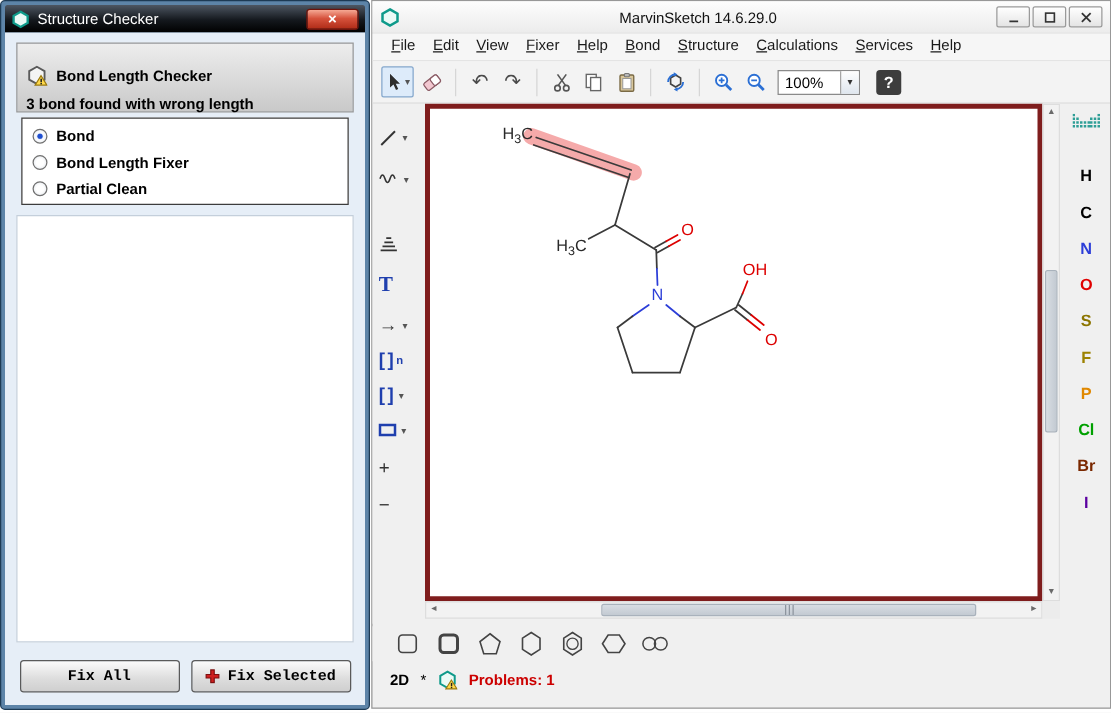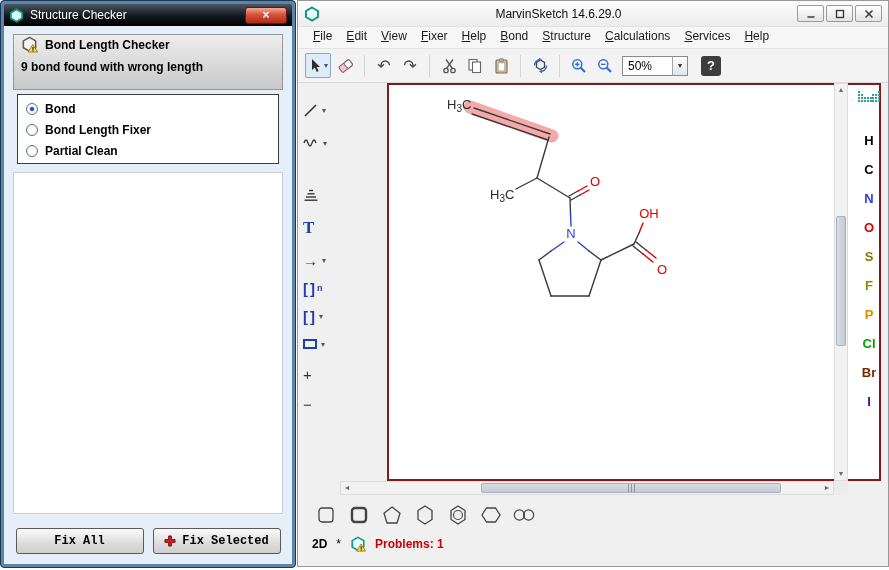--- a/index.html
+++ b/index.html
@@ -13,21 +13,21 @@
                  background:#5d84a8; border:1px solid #1d3a54; border-radius:4px; }
   .checker-titlebar { position:absolute; left:3px; top:3px; right:3px; height:22px;
                       background:linear-gradient(#4d5662,#14181d 55%,#000);
                       border-radius:2px 2px 0 0; display:flex; align-items:center; gap:6px; padding:0 5px; }
   .checker-title { color:#fff; font-size:12px; flex:1; }
   .checker-close { width:42px; height:17px; border:1px solid #6d140c; border-radius:3px;
                    background:linear-gradient(#f5a894,#d6523c 45%,#b02c18);
                    color:#fff; font-size:12px; font-weight:bold; line-height:15px; text-align:center; }
   .checker-body { position:absolute; left:3px; top:25px; right:3px; bottom:3px; background:#e6eef7; }
   .checker-header { position:absolute; left:9px; top:8px; right:9px; height:56px;
-                    border:1px solid #979797; background:linear-gradient(#ededed,#c9c9c9); padding:1px 7px; }
+                    border:1px solid #979797; background:linear-gradient(#ededed,#c9c9c9); padding:17px 7px; }
   .checker-header-row { display:flex; align-items:center; gap:7px; font-weight:bold; font-size:12px; }
   .checker-msg { font-weight:bold; font-size:12px; margin-top:7px; }
   .options-box { position:absolute; left:13px; top:68px; right:13px; height:70px;
                  background:#fff; border:1px solid #3c3c3c; padding:3px 8px; }
   .opt-row { display:flex; align-items:center; gap:7px; height:21px; font-size:12px; font-weight:bold; }
   .radio { width:12px; height:12px; border-radius:50%; border:1px solid #707070;
            background:radial-gradient(#fff 40%,#dfe4ea); position:relative; flex:0 0 auto; }
   .radio.sel::after { content:""; position:absolute; left:3px; top:3px; width:4px; height:4px;
                       border-radius:50%; background:#1f4fd0; box-shadow:0 0 1px #1f4fd0; }
   .result-list { position:absolute; left:9px; top:146px; right:9px; bottom:50px;
@@ -72,21 +72,21 @@
 
   .workarea { position:absolute; left:0; top:82px; right:0; height:416px; background:#f0f0f0; }
   .tool-col-left { position:absolute; left:0; top:0; width:42px; height:100%; }
   .ltool { position:absolute; left:5px; width:34px; height:18px; display:flex; align-items:center; gap:2px; }
   .lt-glyph { font-size:15px; color:#333; line-height:1; }
   .lt-blue { color:#1f3fae; font-weight:bold; }
   .lt-sub { font-size:9px; vertical-align:sub; }
   .rect-tool { width:14px; height:10px; border:2px solid #1f3fae; }
 
   .canvas { position:absolute; left:42px; top:0; width:494px; height:398px; background:#fff;
-            border:2px solid #7f1d1d;margin-left:47px; }
+            border:4px solid #7f1d1d; }
   .bond { stroke:#3a3a3a; stroke-width:1.4; stroke-linecap:round; }
   .bond-b { stroke:#2c3ed8; stroke-width:1.4; stroke-linecap:round; }
   .bond-r { stroke:#dd0000; stroke-width:1.4; stroke-linecap:round; }
   .hl { stroke:#f49c9c; stroke-width:13; stroke-linecap:round; opacity:.85; }
   .atxt { font-family:"Liberation Sans",sans-serif; font-size:13px; fill:#2a2a2a; }
   .atxt-b { fill:#2c3ed8; } .atxt-r { fill:#dd0000; }
   .sub { font-size:10px; }
 
   .vscroll { position:absolute; left:536px; top:0; width:14px; height:398px; background:#f2f2f2; border:1px solid #ddd; }
   .vthumb { position:absolute; left:1px; top:132px; width:10px; height:130px;
@@ -131,21 +131,21 @@
           <span>
             <svg width="17" height="17" viewBox="0 0 18 18">
               <polygon points="9,1.5 15.5,5.2 15.5,12.4 9,16 2.5,12.4 2.5,5.2" fill="#f4f4f4" stroke="#5a5a5a" stroke-width="1.6"></polygon>
               <polygon points="12.5,9 17.5,17 7.5,17" fill="#ffd94a" stroke="#9a7a10" stroke-width="1"></polygon>
               <rect x="12" y="11.6" width="1.3" height="3" fill="#222"></rect>
               <rect x="12" y="15.2" width="1.3" height="1.2" fill="#222"></rect>
             </svg>
           </span>
           <span>Bond Length Checker</span>
         </div>
-        <div class="checker-msg">9 bond found with wrong length</div>
+        <div class="checker-msg">3 bond found with wrong length</div>
       </div>
       <div class="options-box">
         <div class="opt-row">
           <span class="radio sel"></span>
           <span>Bond</span>
         </div>
         <div class="opt-row">
           <span class="radio"></span>
           <span>Bond Length Fixer</span>
         </div>
@@ -277,21 +277,21 @@
           </svg>
       </span>
       <span class="tb-btn">
         <svg width="16" height="16" viewBox="0 0 16 16">
             <circle cx="6.3" cy="6.3" r="4.5" fill="#fff" stroke="#2b6fd4" stroke-width="1.5"></circle>
             <line x1="9.8" y1="9.8" x2="14" y2="14" stroke="#2b6fd4" stroke-width="2.2"></line>
             <line x1="4" y1="6.3" x2="8.6" y2="6.3" stroke="#2b6fd4" stroke-width="1.4"></line>
           </svg>
       </span>
       <span class="zoom-combo">
-        <span class="zoom-value">50%</span>
+        <span class="zoom-value">100%</span>
         <span class="zoom-btn">
             <span>▾</span>
           </span>
       </span>
       <span class="help-btn">
           <span>?</span>
         </span>
     </div>
 
     <div class="workarea">

